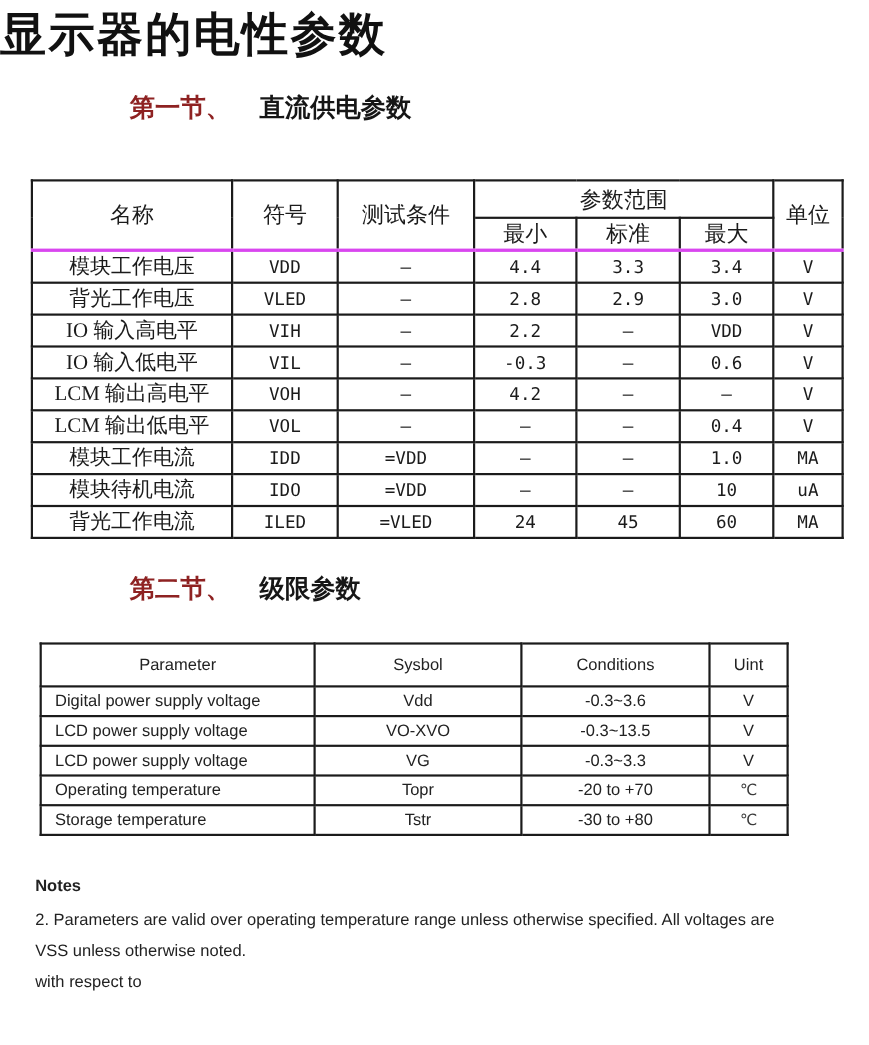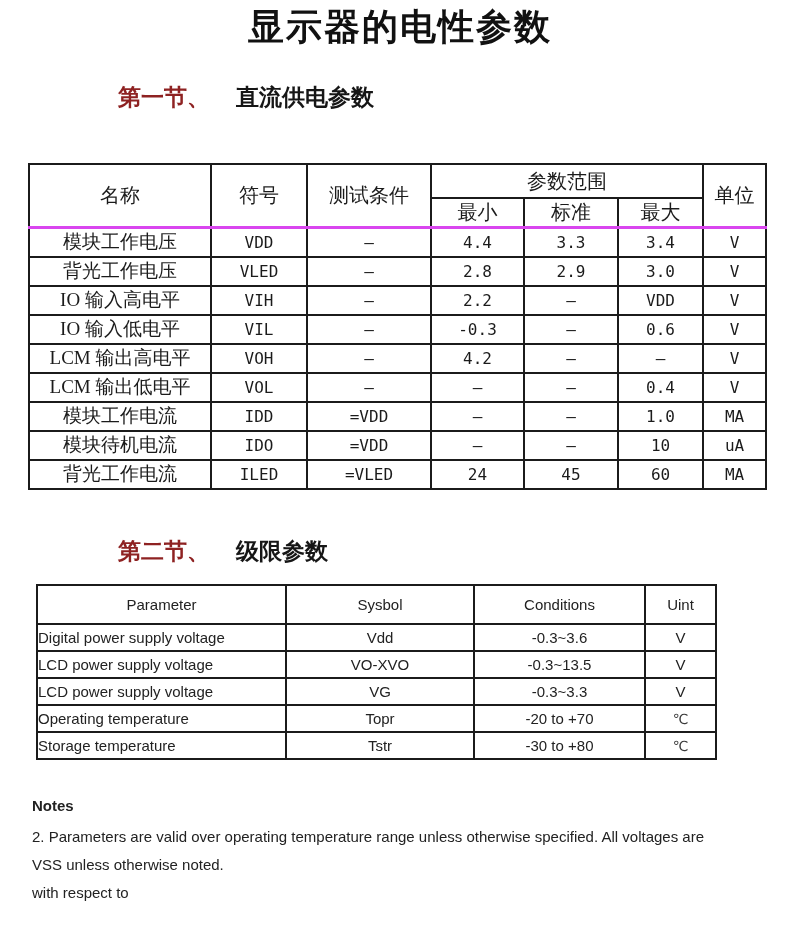--- a/index.html
+++ b/index.html
@@ -8,37 +8,36 @@
     position:relative;
     width:790px; height:950px;
     background:#ffffff;
     font-family:"Liberation Sans", sans-serif;
     color:#1b1b1b;
     overflow:hidden;
   }
   
   .doc-title {
     position:absolute; top:3px; left:0; width:712px;
-    text-align:center;
+    text-align:left;
     font-family:"Liberation Serif","DejaVu Serif",serif;
-    font-weight:bold; font-size:36px; letter-spacing:2px;
+    font-weight:bold; font-size:42px; letter-spacing:2px;
     color:#111111;
-    margin-left:44px;
   }
   
   .section-heading {
     position:absolute; left:118px;
     font-family:"Liberation Sans","DejaVu Sans",sans-serif;
     font-weight:bold; font-size:23px; color:#1b1b1b;
     white-space:nowrap;
   }
   .section-heading .sec-num { color:#8e2222; }
   .section-heading .sec-title { margin-left:26px; color:#161616; }
   #section1 { top:82px; }
-  #section2 { top:536px; }
+  #section2 { top:520px; }
   
   .t1 {
     position:absolute; left:28px; top:163px;
     width:737px;
     border-collapse:collapse; table-layout:fixed;
     font-family:"Liberation Serif","DejaVu Serif",serif;
     color:#1b1b1b;
   }
   .t1 th, .t1 td {
     border:2px solid #1b1b1b;
@@ -66,21 +65,21 @@
     color:#222222;
   }
   .t2 th, .t2 td {
     border:2px solid #1b1b1b;
     text-align:center; vertical-align:middle;
     font-weight:normal; font-size:15px;
     overflow:hidden; white-space:nowrap;
   }
   .t2 th { height:39px; }
   .t2 td { height:27px; }
-  .t2 td.left { text-align:left; }
+  .t2 td.left { text-align:left; padding-left:12px; }
   .t2 .deg { font-size:14px; color:#3a3a3a; }
   
   .notes {
     position:absolute; left:32px; top:797px; width:740px;
     font-family:"Liberation Sans","DejaVu Sans",sans-serif;
     font-size:15px; color:#222222;
   }
   .notes .notes-heading { font-weight:bold; margin-bottom:9px; }
   .notes .note-line { line-height:28px; }
 </style>

